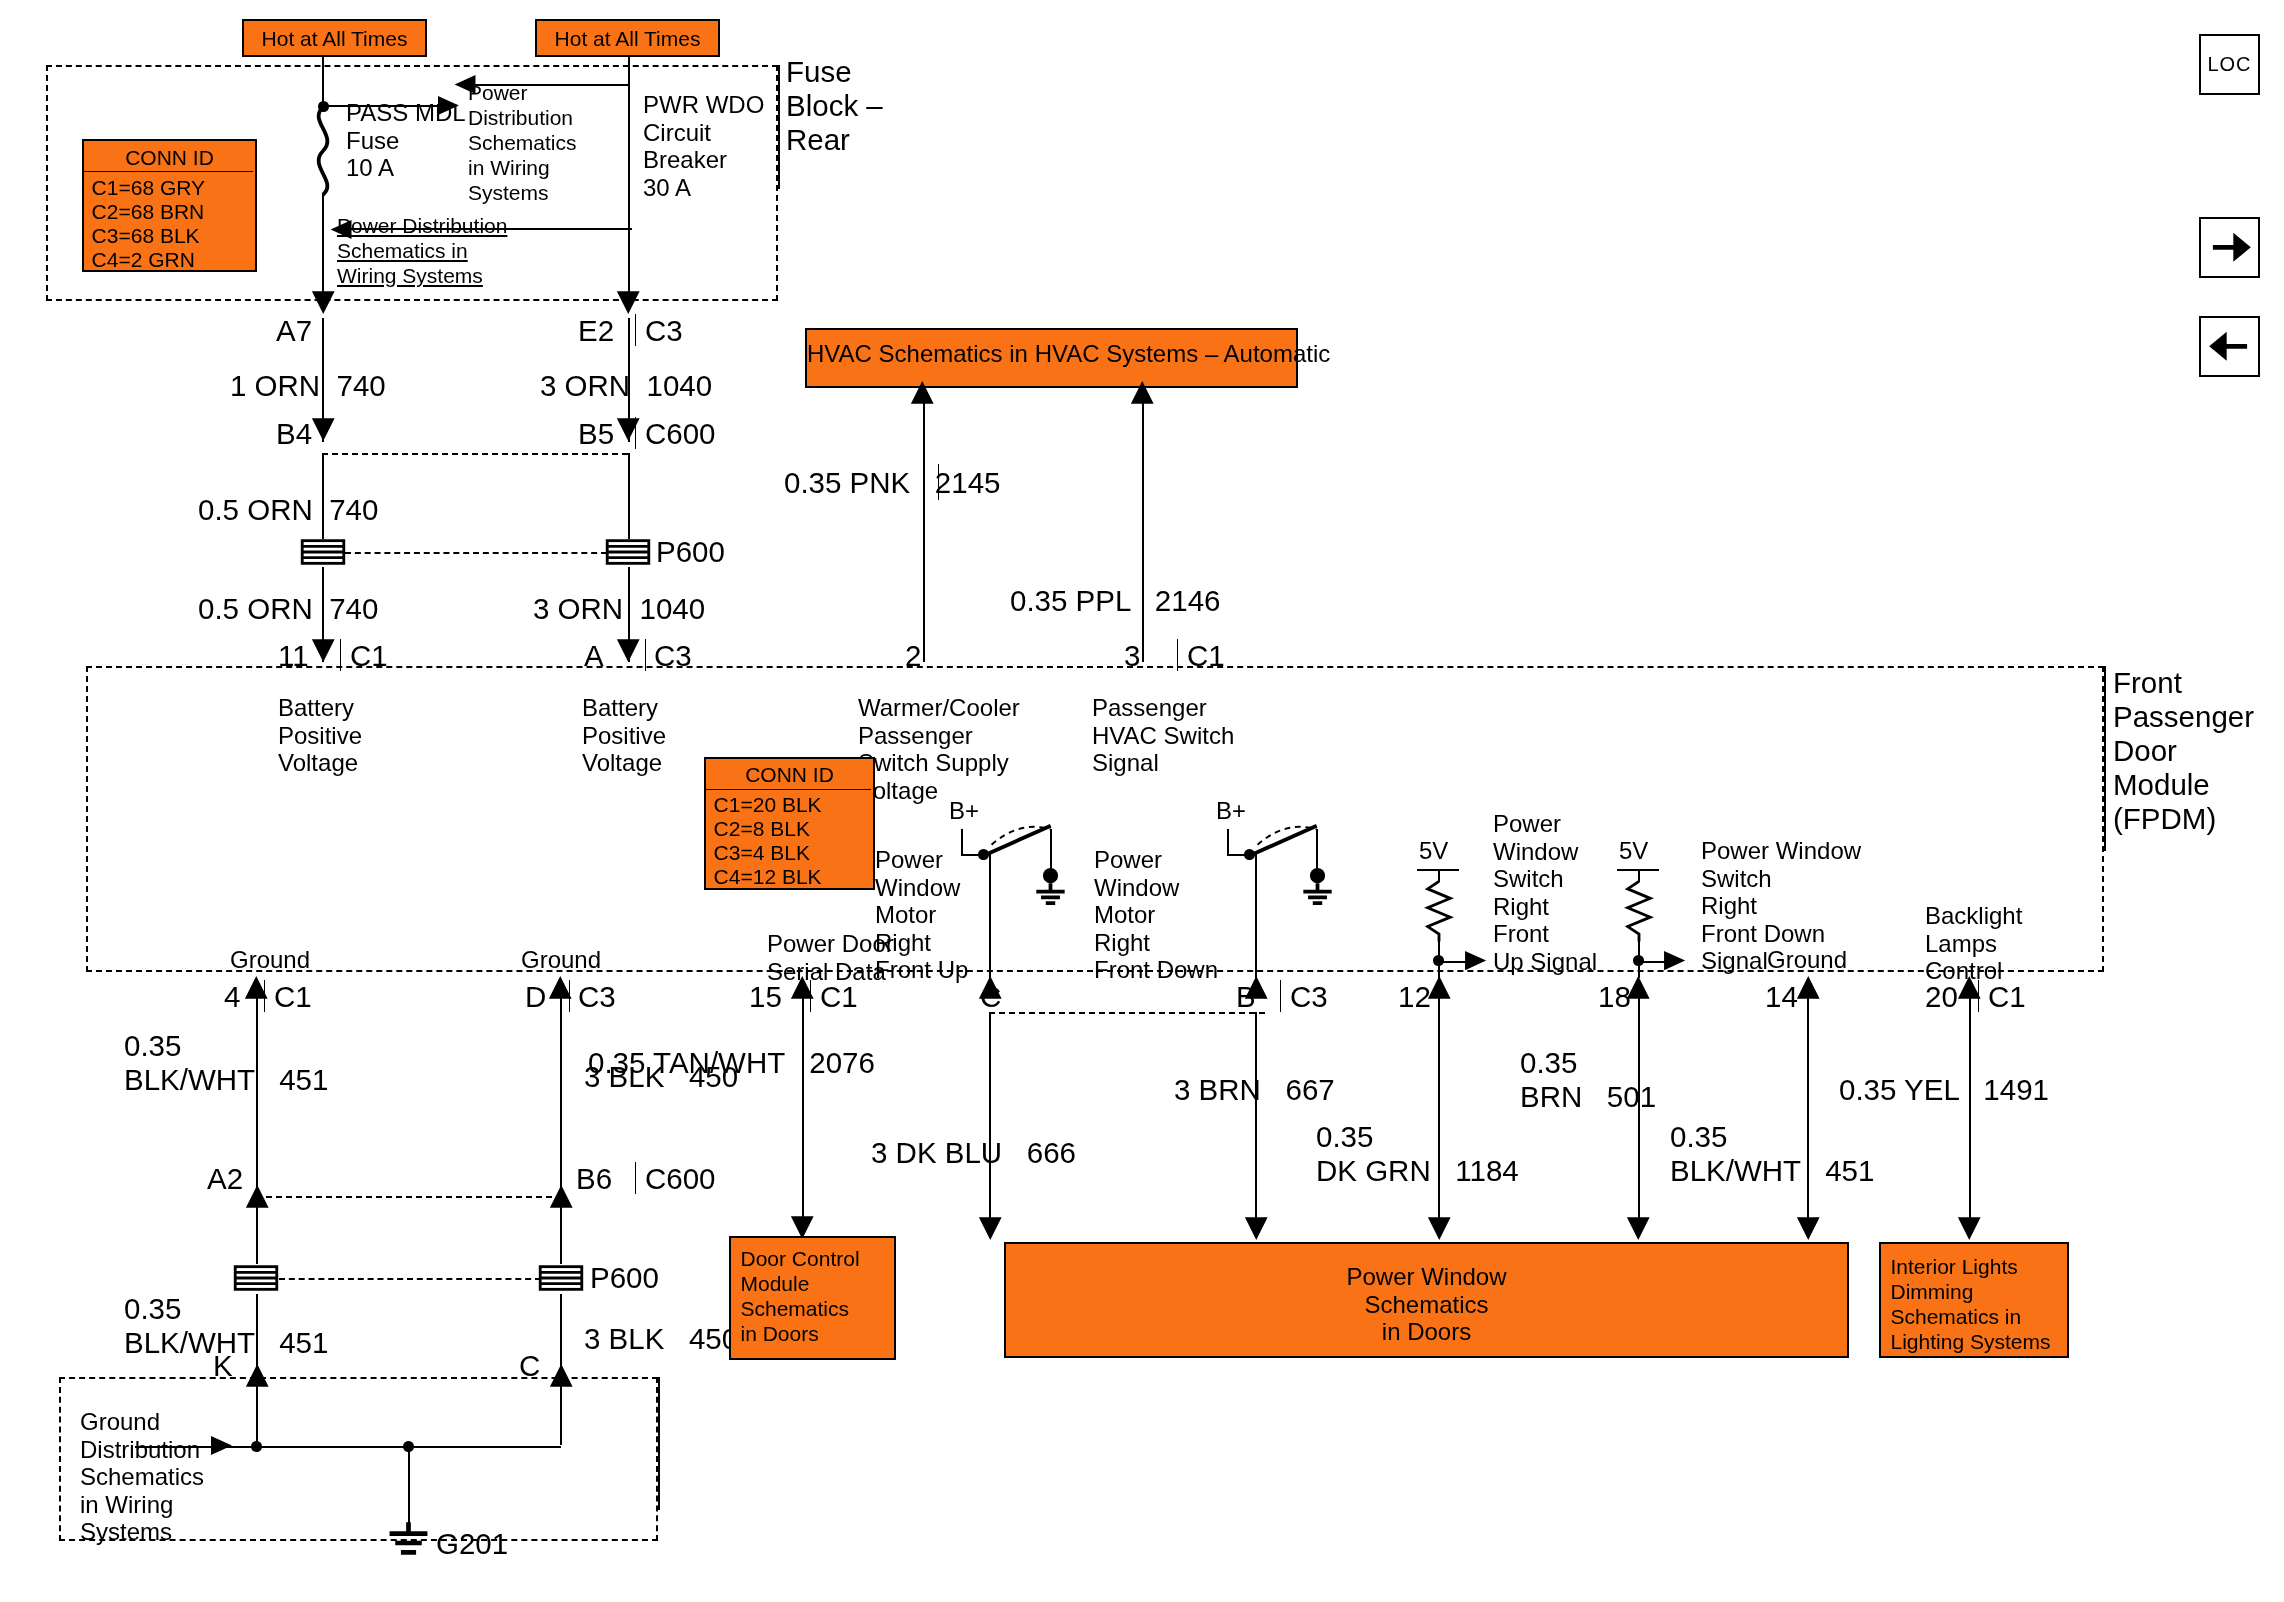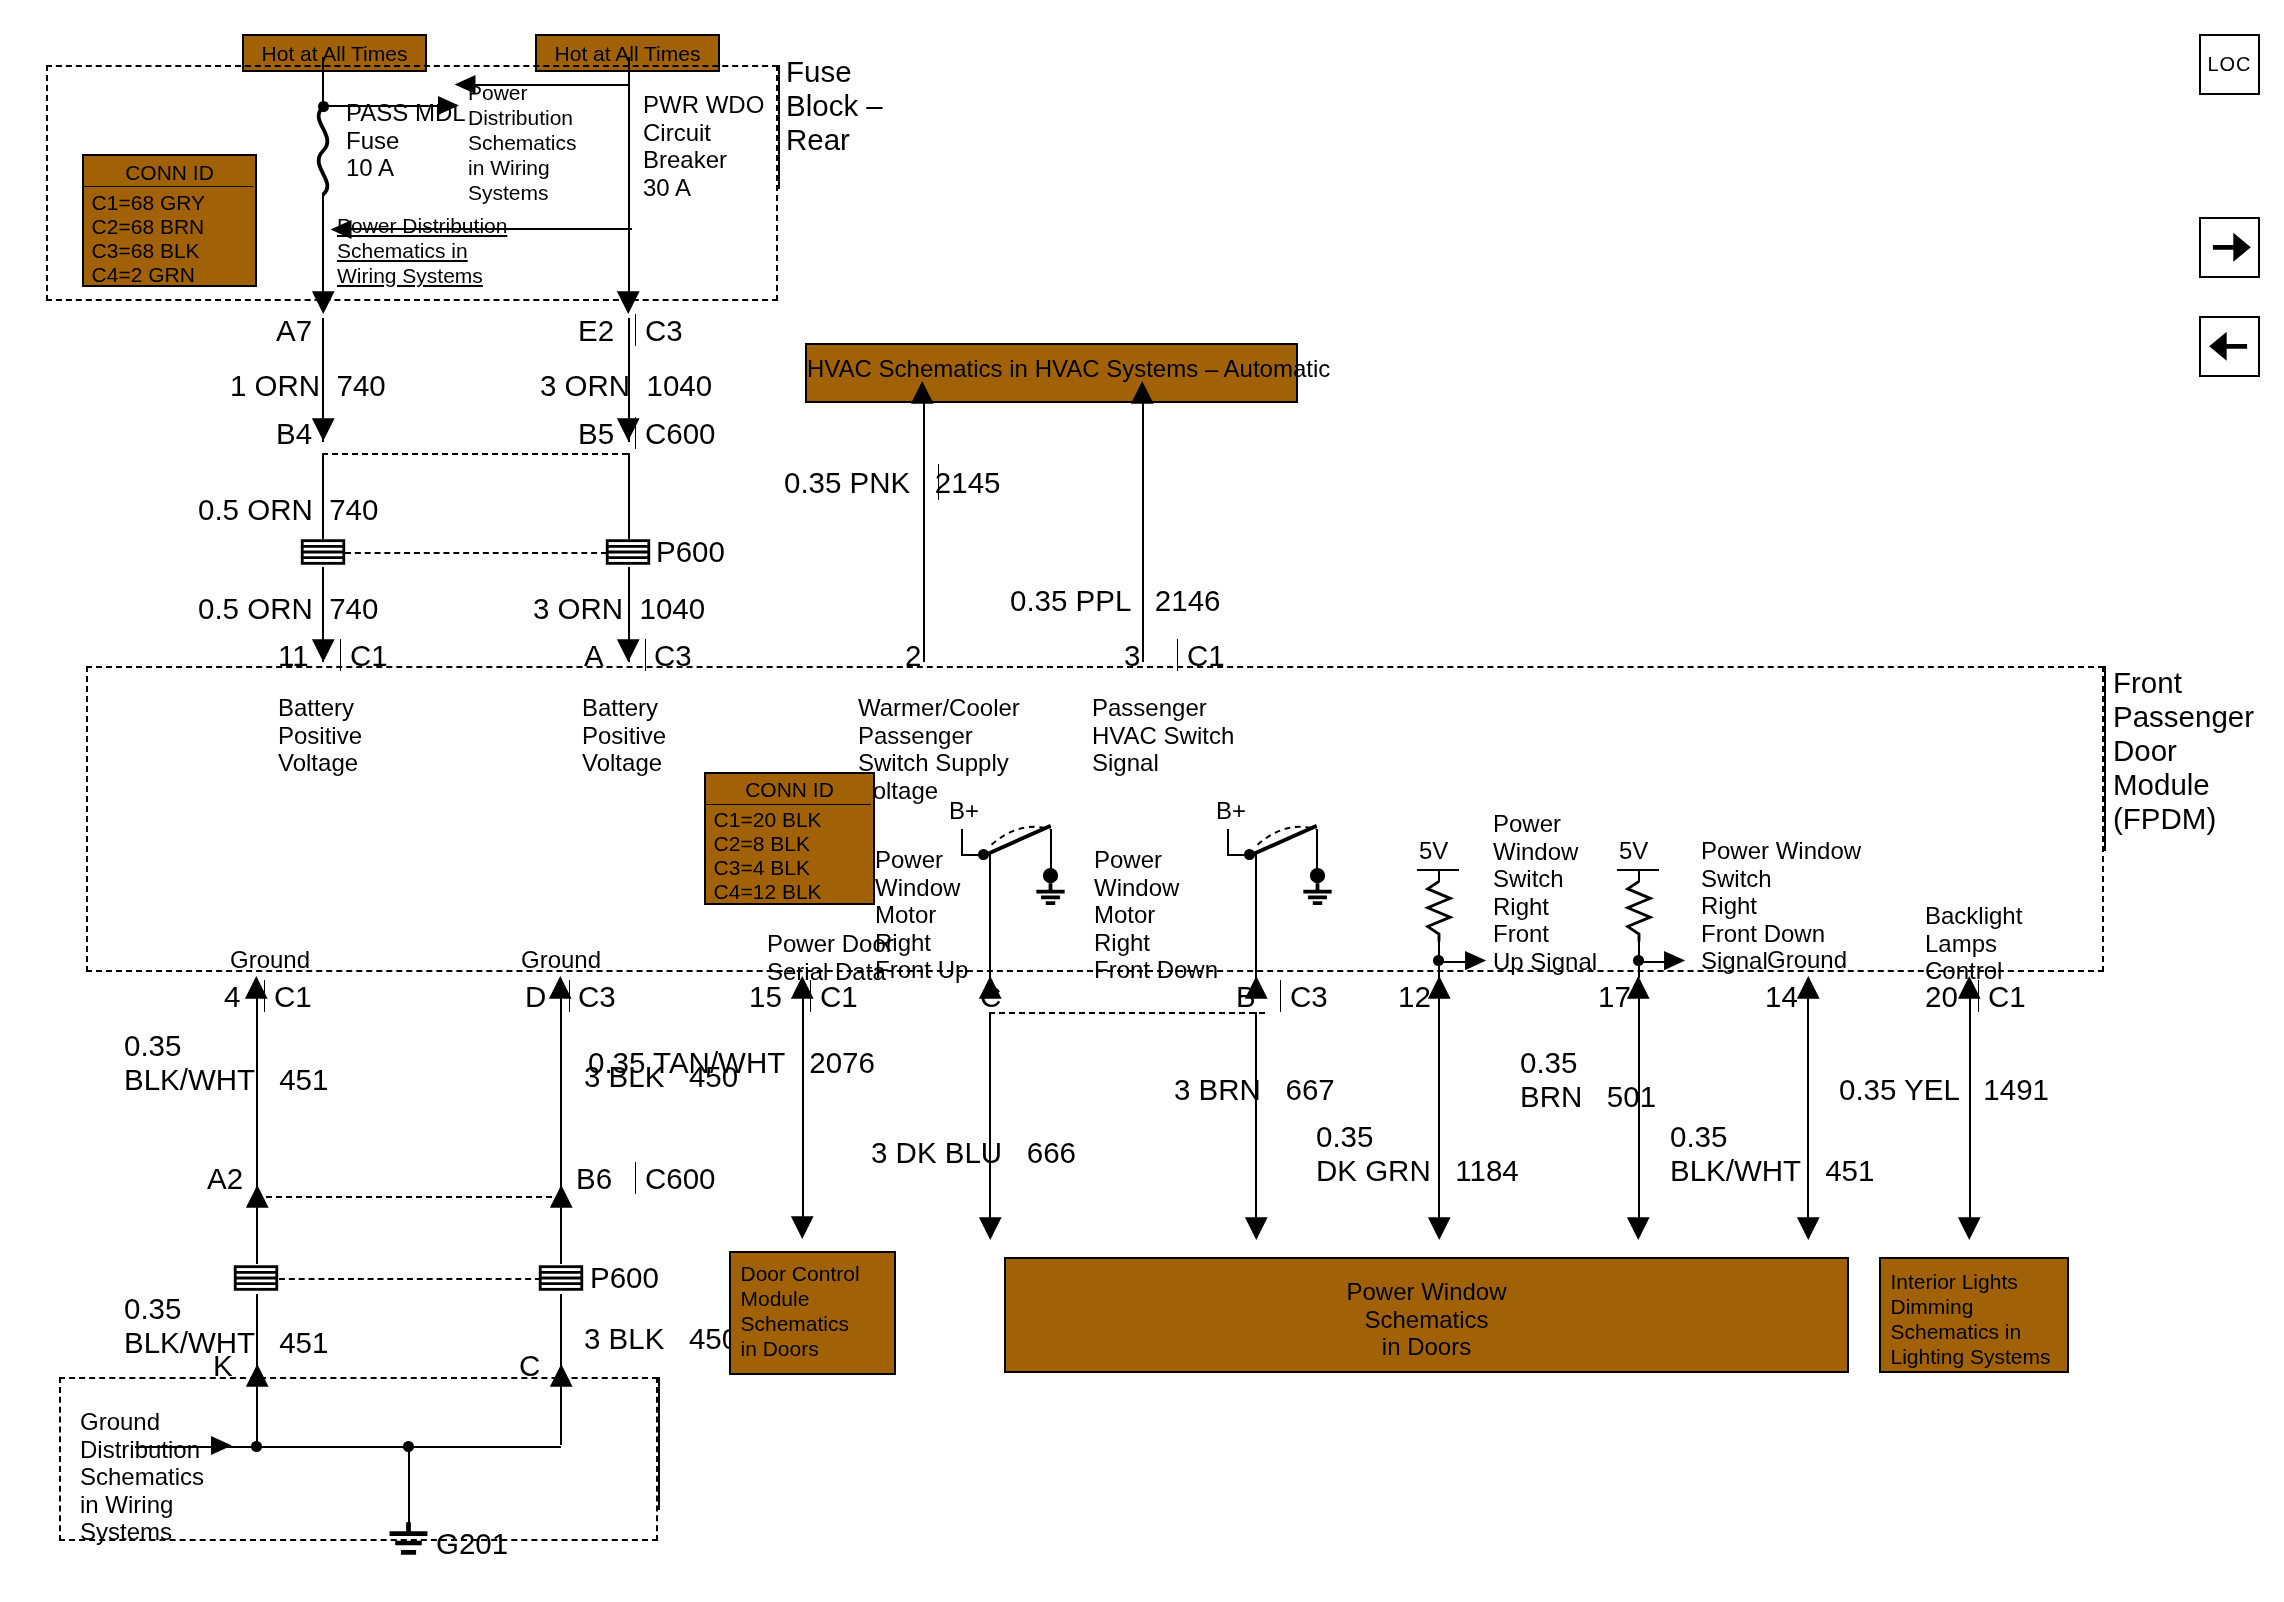--- a/index.html
+++ b/index.html
@@ -25,23 +25,22 @@
     font-size: 24px;
     line-height: 27.6px;
     color: #000;
     white-space: pre;
   }
   .txt.sm { font-size: 21px; line-height: 25px; }
   .txt.lg { font-size: 29.5px; line-height: 34px; }
   .box {
     position: absolute;
     border: 2.9px solid #000;
-    background: #a16207;
+    background: #f97316;
     box-sizing: border-box;
-    margin-top: 15px;
   }
   .dashbox {
     position: absolute;
     border: 2.9px dashed #000;
     background: transparent;
     box-sizing: border-box;
   }
   .hline {
     position: absolute;
     height: 0;
@@ -464,21 +463,21 @@
   <div class="vline" style="left:1438px; top:989px; height:238px;"></div>
   <svg class="abs" style="left:1425px; top:1217px;" width="28.5" height="27" viewBox="0 0 30 28">
     <path d="M3 0 L15 24 L27 0 Z" fill="#000"></path>
   </svg>
   <div class="txt lg" style="left:1316px; top:1120px; white-space:pre;"><span>0.35
 DK GRN   1184</span></div>
 
   <svg class="abs" style="left:1624px; top:972px;" width="28.5" height="27" viewBox="0 0 30 28">
     <path d="M3 28 L15 4 L27 28 Z" fill="#000"></path>
   </svg>
-  <div class="txt lg" style="left:1598px; top:980px;">17</div>
+  <div class="txt lg" style="left:1598px; top:980px;">18</div>
   <div class="vline" style="left:1638px; top:989px; height:238px;"></div>
   <svg class="abs" style="left:1624px; top:1217px;" width="28.5" height="27" viewBox="0 0 30 28">
     <path d="M3 0 L15 24 L27 0 Z" fill="#000"></path>
   </svg>
   <div class="txt lg" style="left:1520px; top:1046px; white-space:pre;"><span>0.35
 BRN   501</span></div>
 
   <svg class="abs" style="left:1794px; top:972px;" width="28.5" height="27" viewBox="0 0 30 28">
     <path d="M3 28 L15 4 L27 28 Z" fill="#000"></path>
   </svg>

